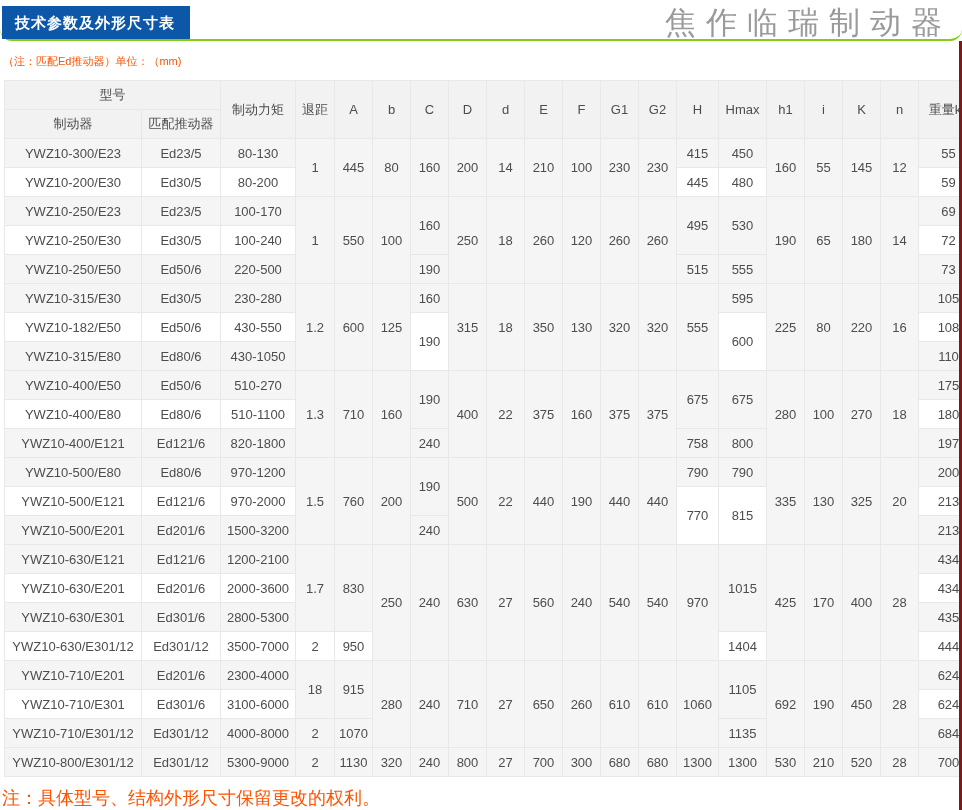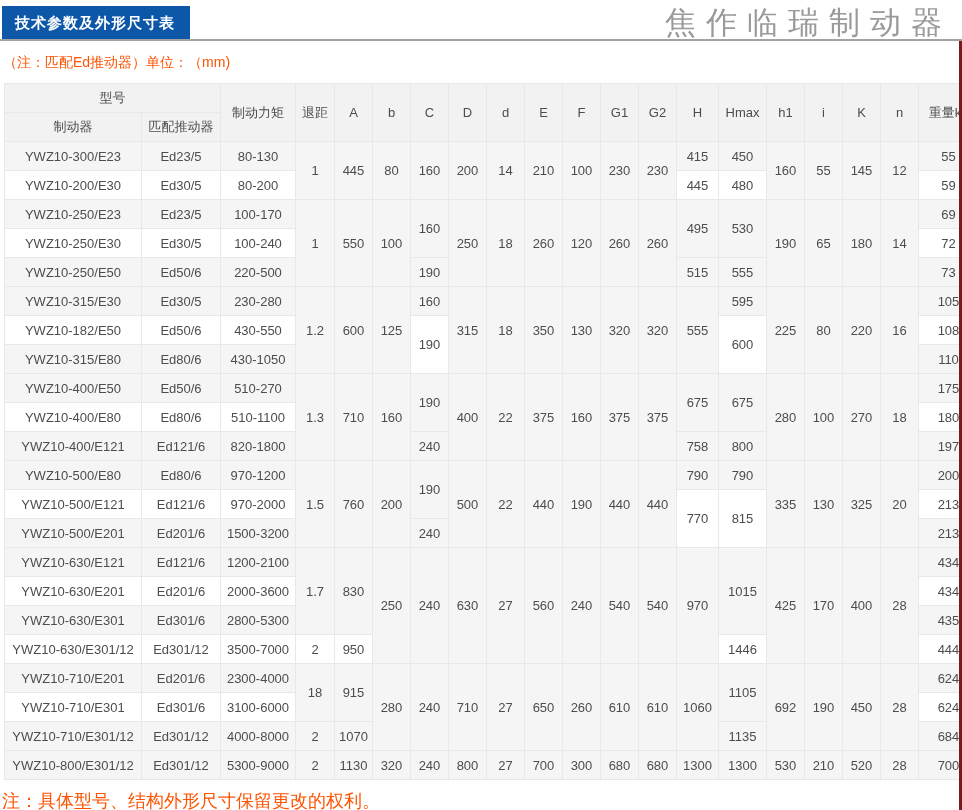--- a/index.html
+++ b/index.html
@@ -1,31 +1,31 @@
 <!DOCTYPE html>
 <html style="--accent: #0d57a8; --note: #ff5302; --edge: #7a1a1c; --stripe: #f5f5f5; --headbg: #f2f2f2; --grid: #e8e8e8; --text: #4d4d4d; --wm: #9a9a9a;"><head>
 <meta charset="utf-8">
 <style>
   html,body{margin:0;padding:0;}
   body{
     width:962px;height:810px;overflow:hidden;position:relative;
     background:#fff;font-family:"Liberation Sans","DejaVu Sans",sans-serif;
   }
-  .topbar{position:relative;height:39px;border-bottom:2px solid #a3a3a3;}
+  .topbar{position:relative;height:39px;border-bottom:2px solid #84cc16;border-radius:12px;}
   .title-tab{
     position:absolute;left:2px;top:6px;height:33px;box-sizing:border-box;
     background:var(--accent,#0d57a8);color:#fff;font-size:15px;font-weight:bold;
     padding:8px 15px 0 13px;letter-spacing:1px;white-space:nowrap;
   }
   .watermark{
     position:absolute;right:10px;top:2px;
     font-family:"DejaVu Serif","Liberation Serif",serif;
     font-size:31px;color:var(--wm,#9a9a9a);letter-spacing:10px;white-space:nowrap;text-align:right;
   }
-  .note-top{color:var(--note,#ff5302);font-size:14px;margin:13px 16px 11px 3px;}
+  .note-top{color:var(--note,#ff5302);font-size:11px;margin:13px 16px 11px 3px;}
   .table-wrap{margin-left:4px;}
   table{border-collapse:collapse;table-layout:fixed;width:974px;}
   th,td{
     border:1px solid var(--grid,#e8e8e8);text-align:center;vertical-align:middle;
     color:var(--text,#4d4d4d);font-size:13px;height:28px;padding:0 1px;
     font-weight:normal;background:#fff;overflow:hidden;white-space:nowrap;
   }
   th{background:var(--headbg,#f2f2f2);}
   td.g{background:var(--stripe,#f5f5f5);}
   .note-bottom{color:var(--note,#ff5302);font-size:18px;margin:9px 0 0 2px;}
@@ -308,21 +308,21 @@
           <td class="g">Ed301/6</td>
           <td class="g">2800-5300</td>
           <td class="g">435</td>
         </tr>
         <tr>
           <td>YWZ10-630/E301/12</td>
           <td>Ed301/12</td>
           <td>3500-7000</td>
           <td>2</td>
           <td>950</td>
-          <td>1446</td>
+          <td>1404</td>
           <td>444</td>
         </tr>
         <tr>
           <td class="g">YWZ10-710/E201</td>
           <td class="g">Ed201/6</td>
           <td class="g">2300-4000</td>
           <td rowspan="2" class="g">18</td>
           <td rowspan="2" class="g">915</td>
           <td rowspan="3" class="g">280</td>
           <td rowspan="3" class="g">240</td>

